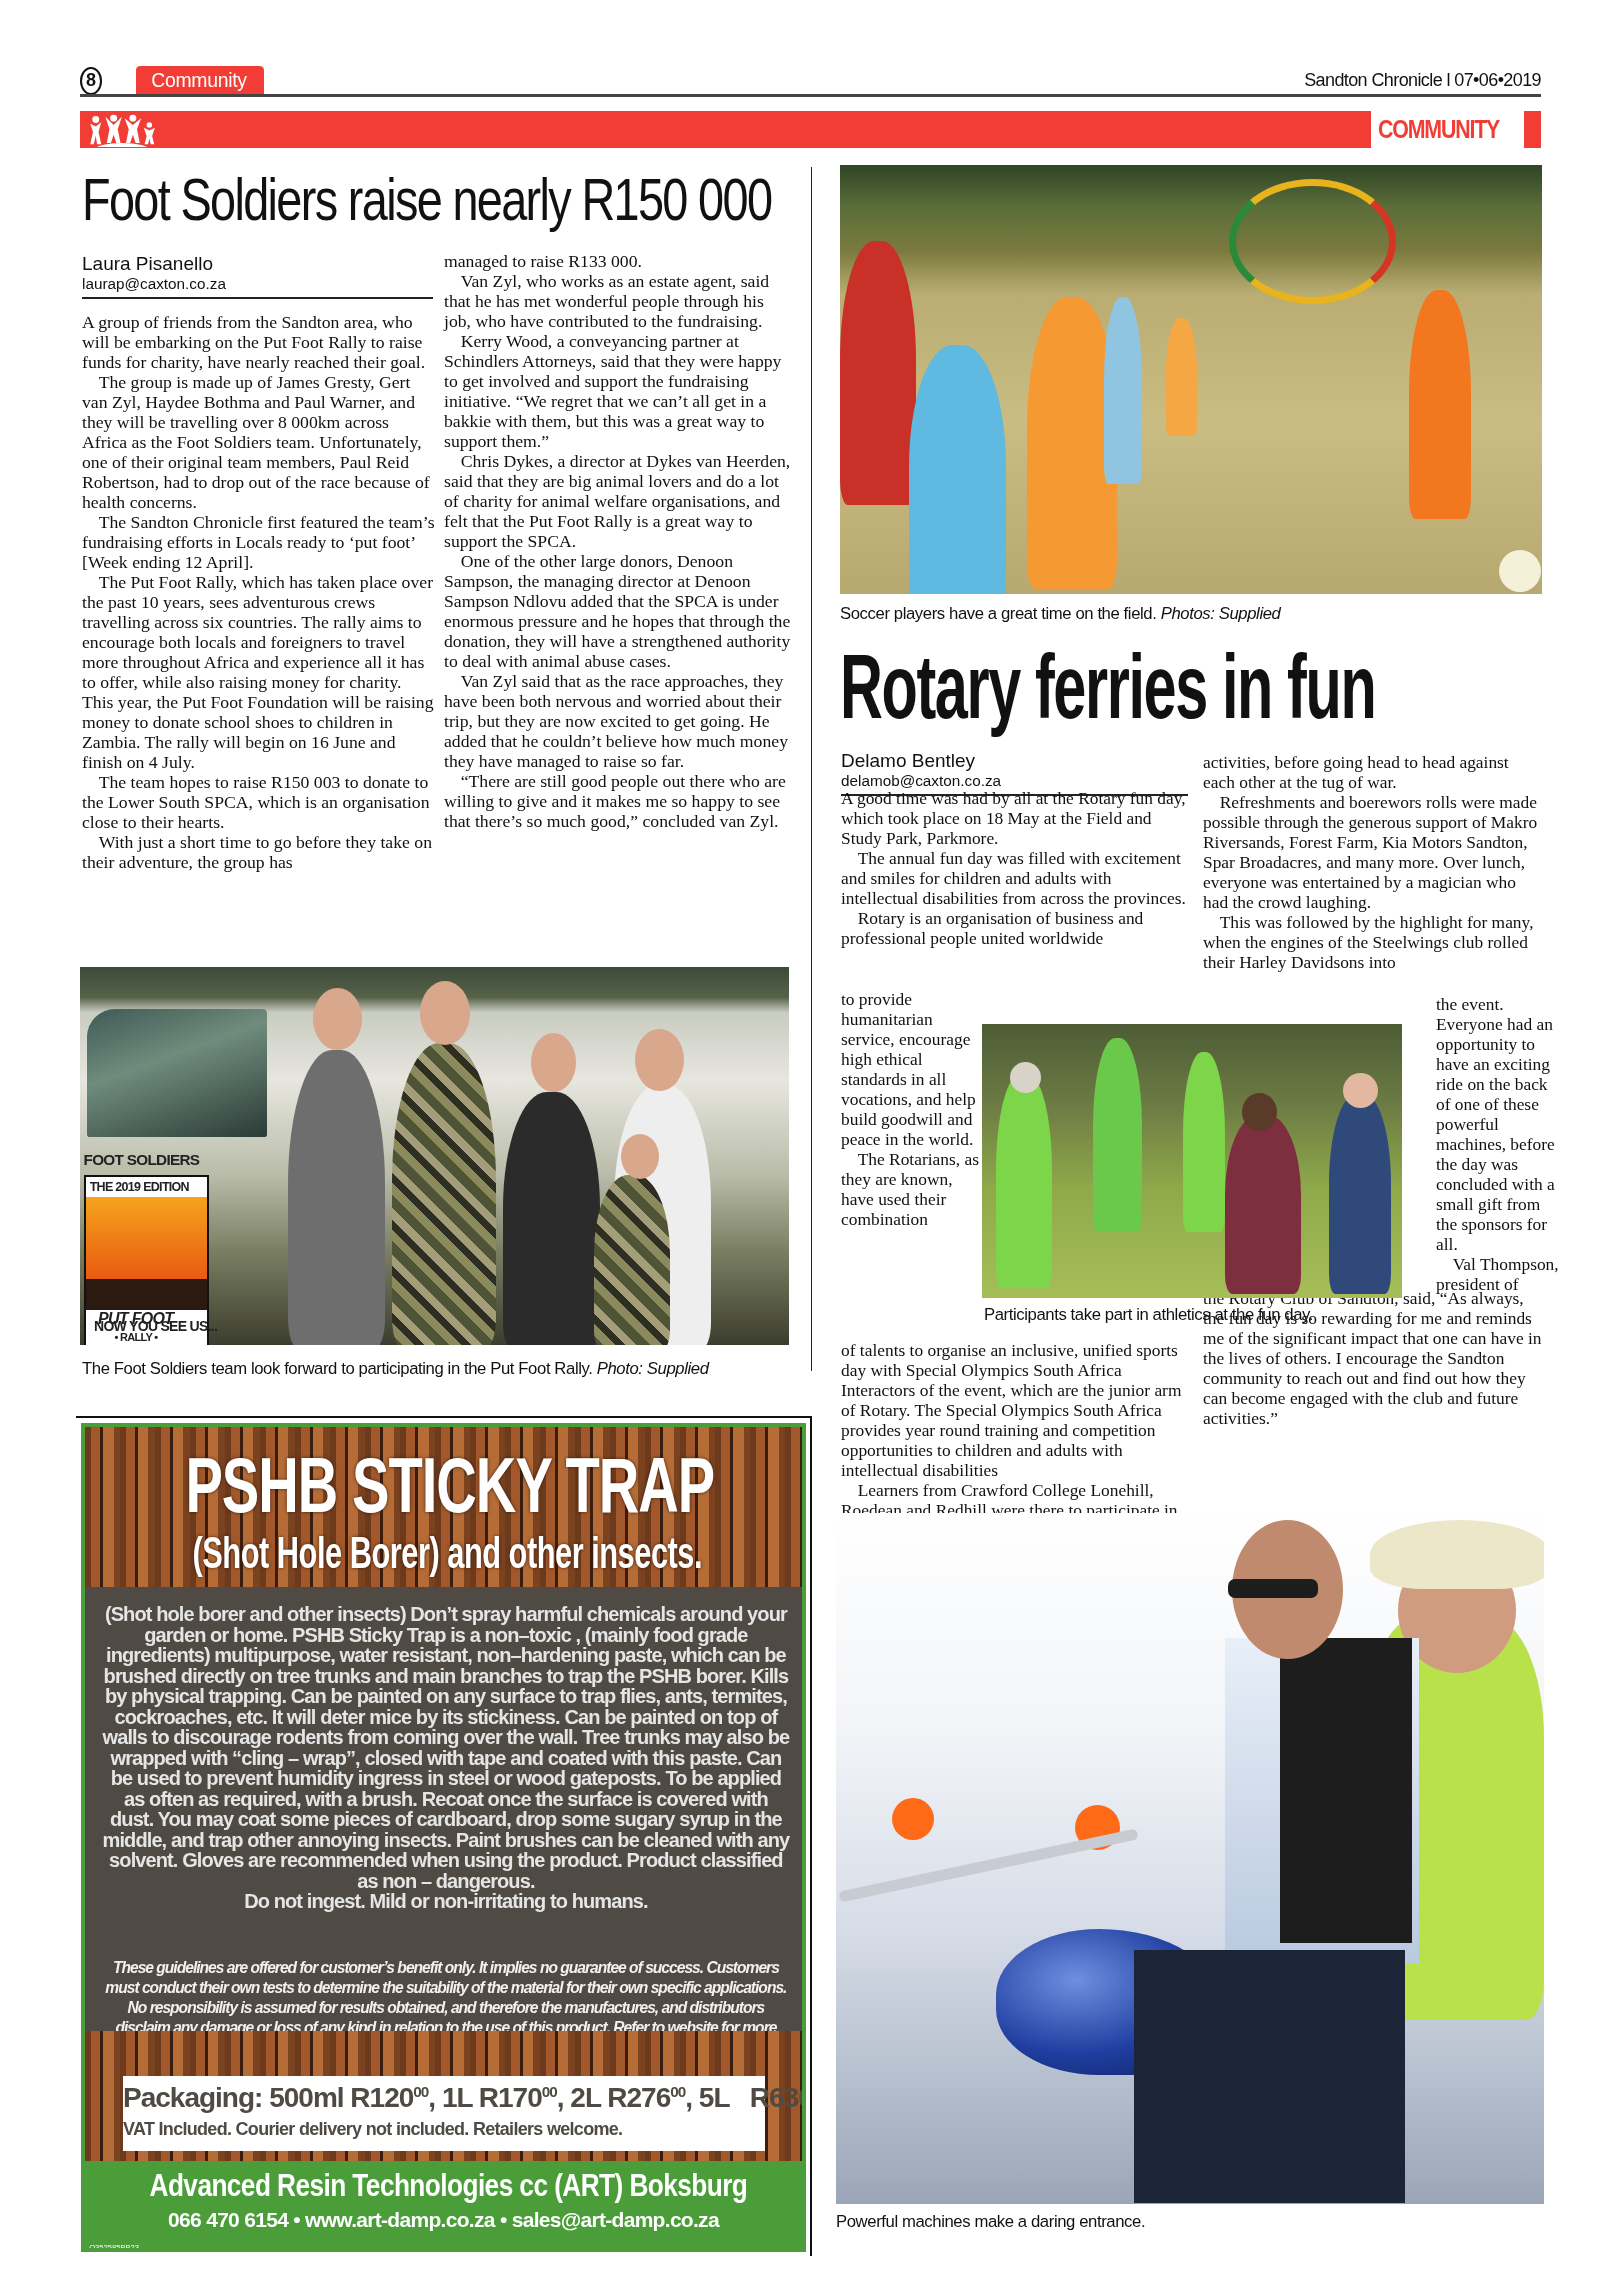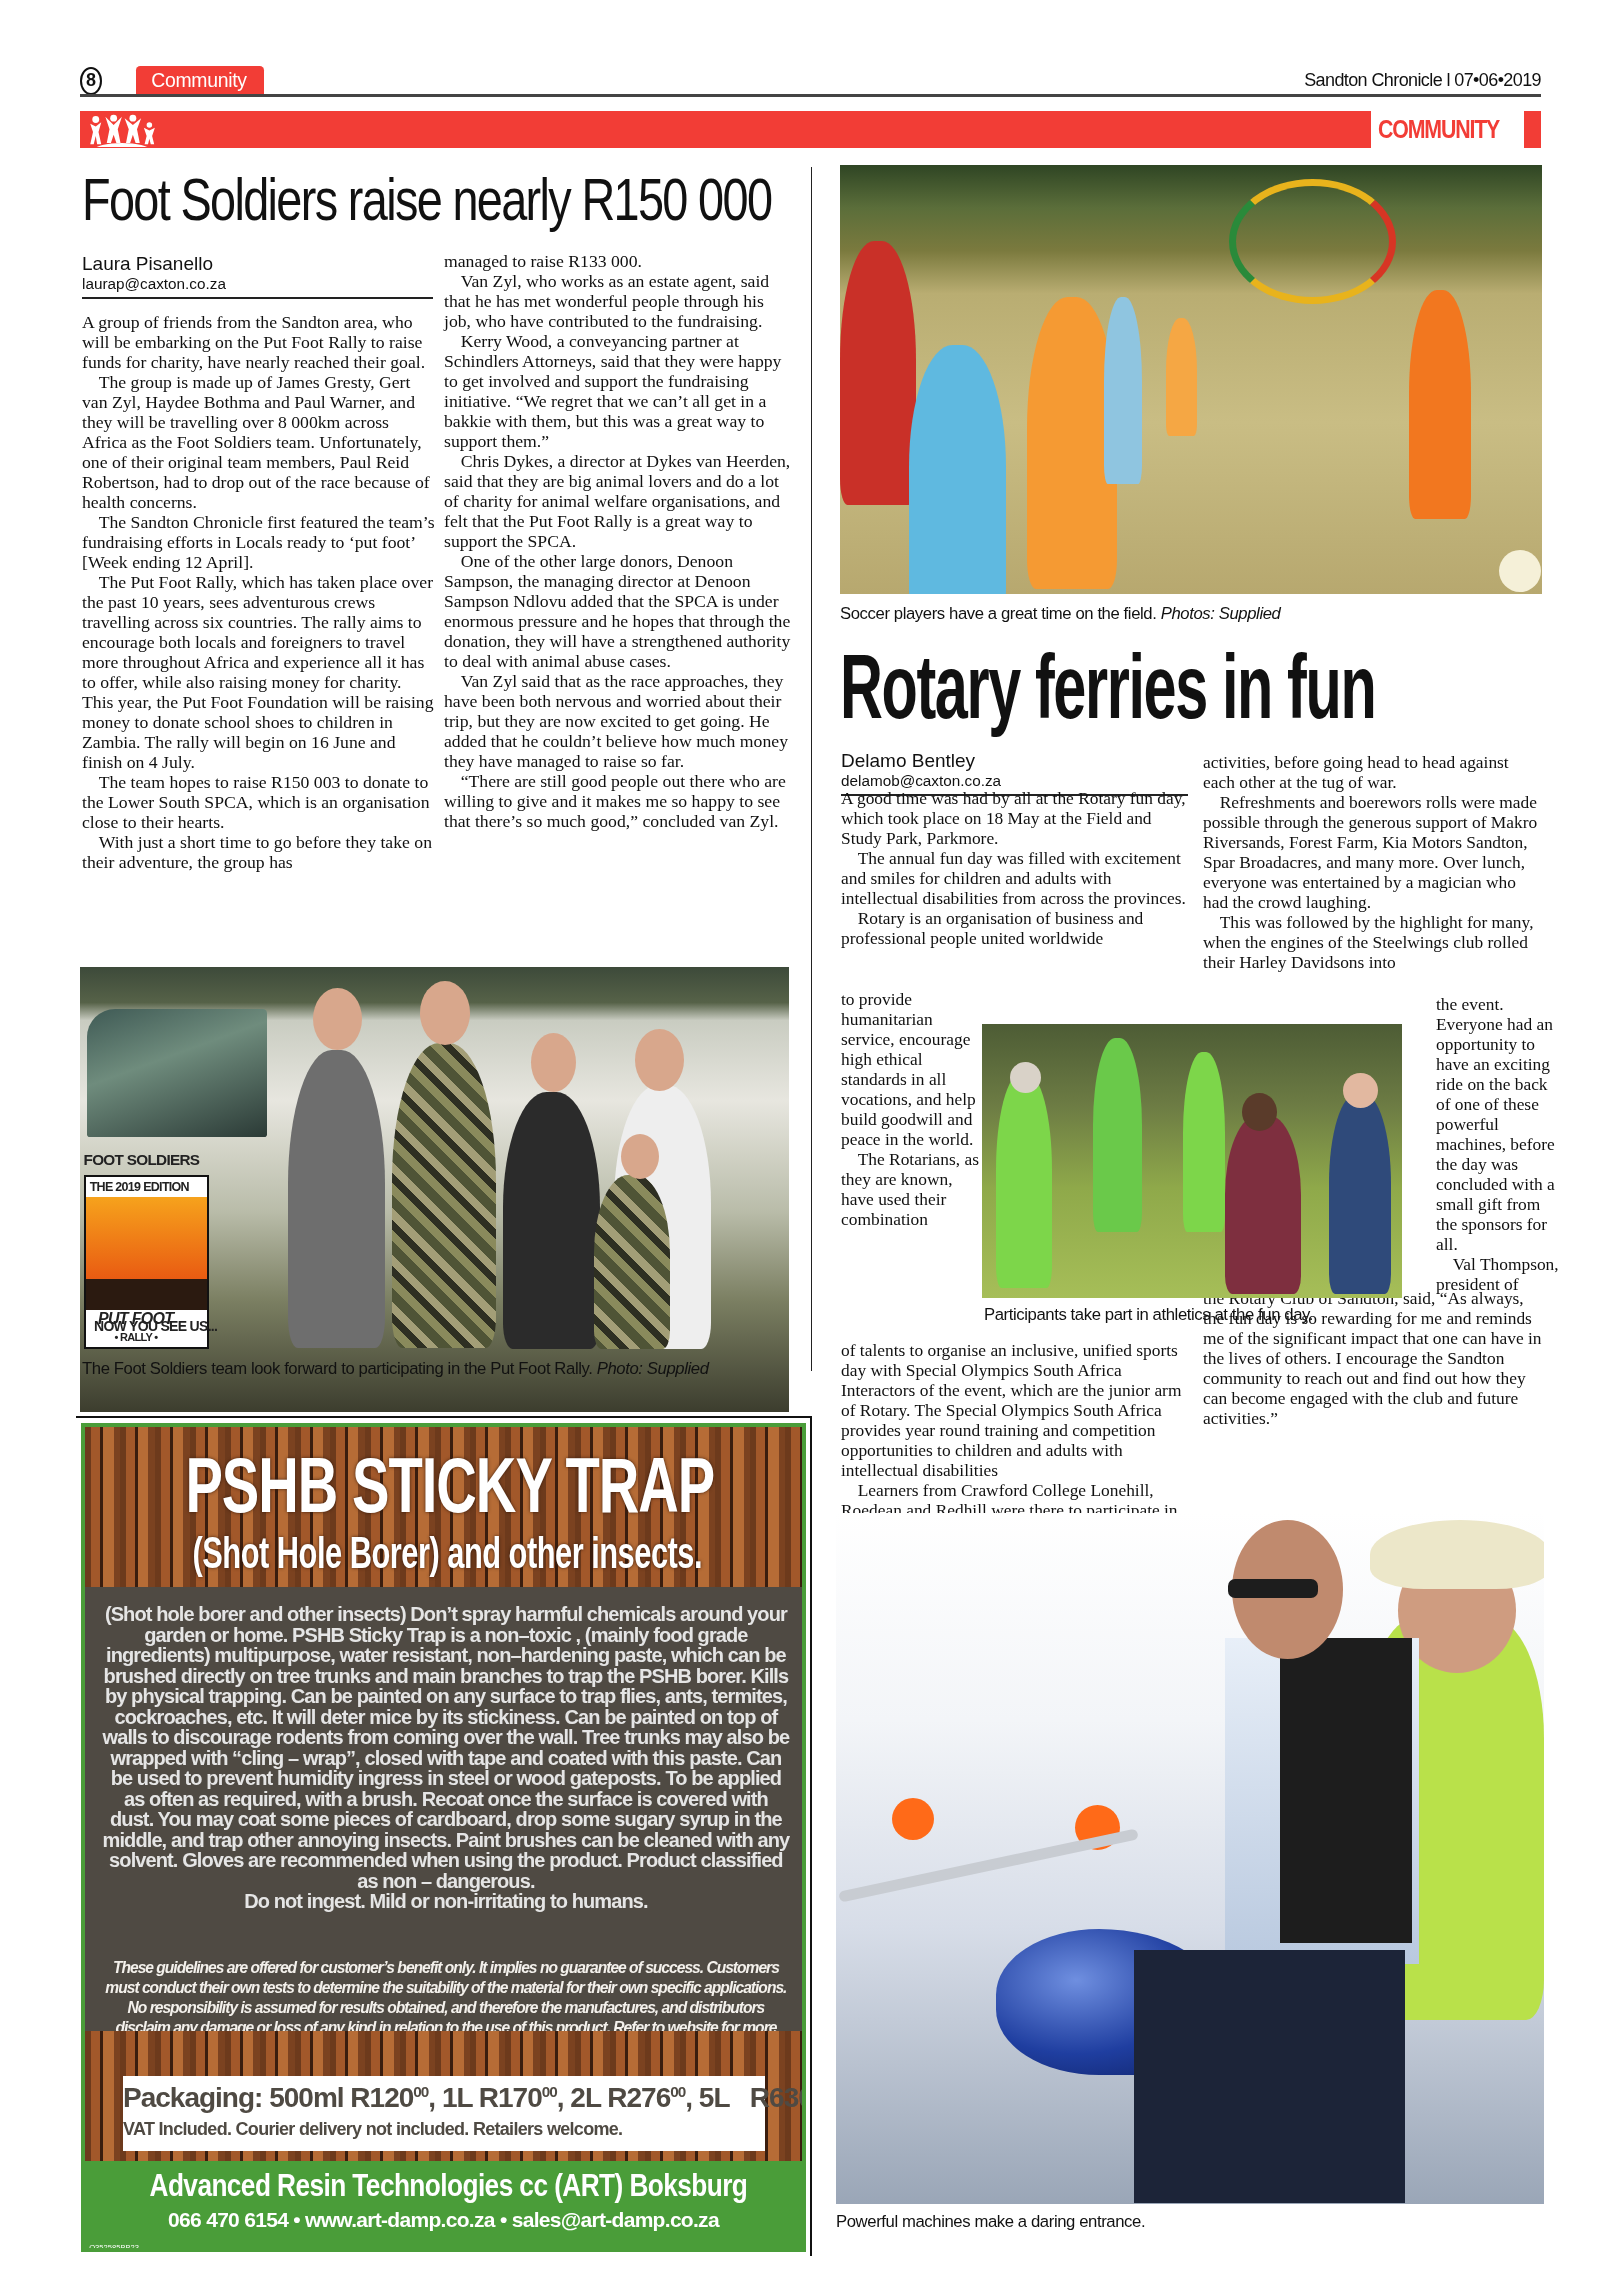--- a/index.html
+++ b/index.html
@@ -144,21 +144,21 @@
 <div class="body-col" style="left:444px; top:251px; width:351px;">
   <p class="first">managed to raise R133 000.</p>
   <p>Van Zyl, who works as an estate agent, said that he has met wonderful people through his job, who have contributed to the fundraising.</p>
   <p>Kerry Wood, a conveyancing partner at Schindlers Attorneys, said that they were happy to get involved and support the fundraising initiative. “We regret that we can’t all get in a bakkie with them, but this was a great way to support them.”</p>
   <p>Chris Dykes, a director at Dykes van Heerden, said that they are big animal lovers and do a lot of charity for animal welfare organisations, and felt that the Put Foot Rally is a great way to support the SPCA.</p>
   <p>One of the other large donors, Denoon Sampson, the managing director at Denoon Sampson Ndlovu added that the SPCA is under enormous pressure and he hopes that through the donation, they will have a strengthened authority to deal with animal abuse cases.</p>
   <p>Van Zyl said that as the race approaches, they have been both nervous and worried about their trip, but they are now excited to get going. He added that he couldn’t believe how much money they have managed to raise so far.</p>
   <p>“There are still good people out there who are willing to give and it makes me so happy to see that there’s so much good,” concluded van Zyl.</p>
 </div>
 
-<div class="photo van-photo" style="left:80px; top:967px; width:709px; height:445px;">
+<div class="photo van-photo" style="left:80px; top:967px; width:709px; height:378px;">
   <div class="van-window"></div>
   <div class="van-text" style="left:3.5px; top:184px;">FOOT SOLDIERS</div>
   <div class="putfoot-badge">
     <div class="van-text" style="left:4.2px; top:2.8px; font-size:12.5px;">THE 2019 EDITION</div>
     <div class="van-text" style="left:12.5px; top:133px; font-size:16px;font-style:italic;">PUT FOOT</div>
     <div class="van-text" style="left:29px; top:154px; font-size:11px;">• RALLY •</div>
   </div>
   <div class="van-text" style="left:14px; top:351px; font-size:14px;">NOW YOU SEE US...</div>
   <div class="person" style="left:208px; top:83px; width:97px; height:298px; background:#6e6e6e;"></div>
   <div class="head" style="left:233px; top:21px; width:49px; height:62px;"></div>

